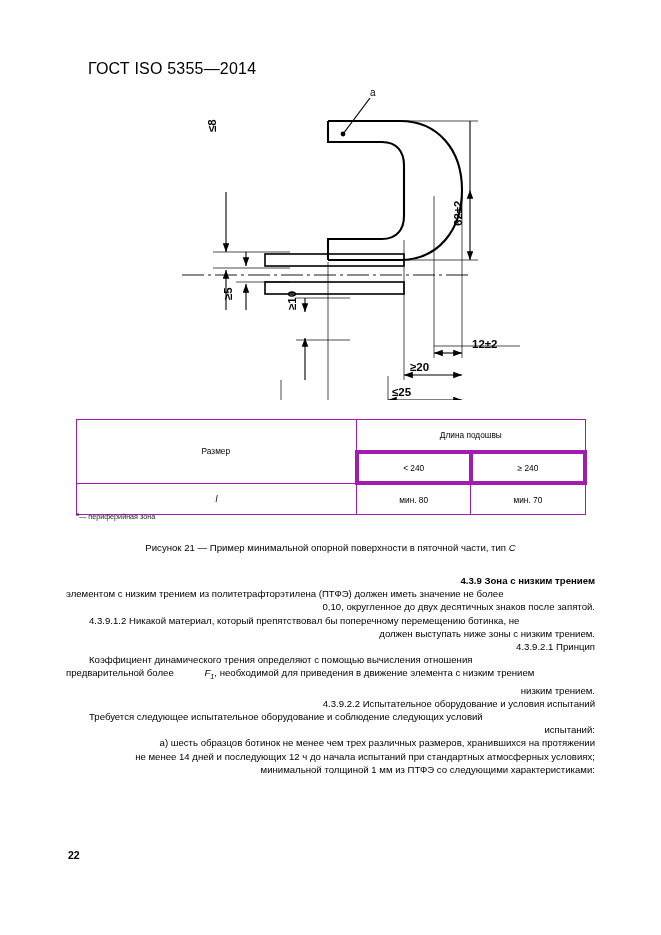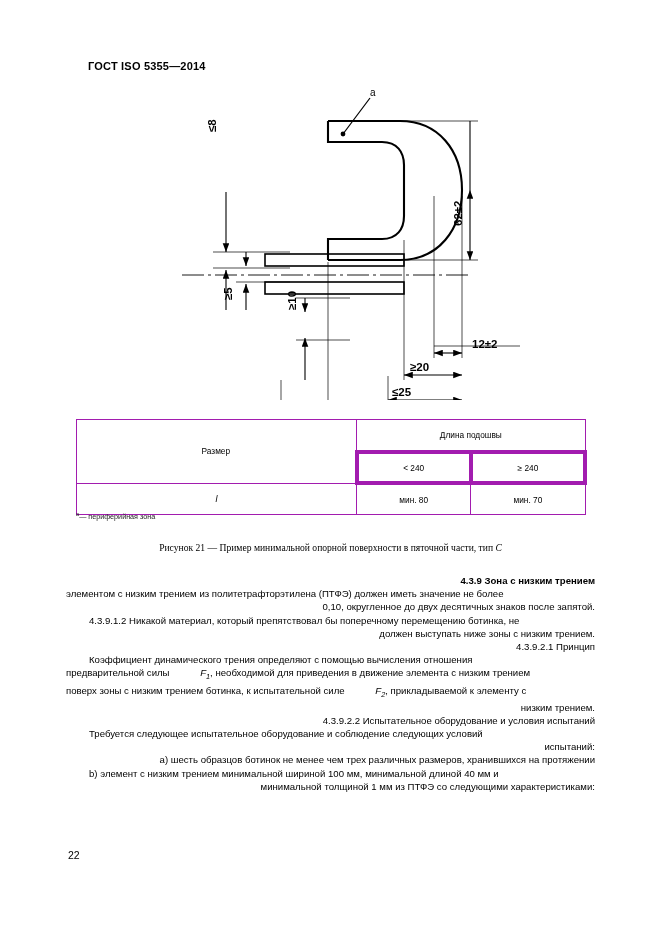--- a/index.html
+++ b/index.html
@@ -14,22 +14,22 @@
     font-family: "Liberation Sans", sans-serif;
     color: #000000;
     overflow: hidden;
   }
 
   
   #page-header {
     position: absolute;
     left: 88px;
     top: 60px;
-    font-size: 11px;
-    font-weight: bold;
+    font-size: 16px;
+    font-weight: normal;
     letter-spacing: 0.2px;
   }
 
   
   #figure-area {
     position: absolute;
     left: 0;
     top: 80px;
     width: 661px;
     height: 320px;
@@ -77,21 +77,20 @@
   }
 
   
   #figure-caption {
     position: absolute;
     left: 0;
     top: 542px;
     width: 661px;
     text-align: center;
     font-size: 9.6px;
-    font-family: Liberation Serif, serif;
   }
   #figure-caption .ital { font-style: italic; }
 
   
   #body-text {
     position: absolute;
     left: 66px;
     top: 574px;
     width: 529px;
     font-size: 9.6px;
@@ -107,21 +106,21 @@
   #body-text .bold { font-weight: bold; }
   .var { font-style: italic; margin-left: 28px; }
   .var sub { font-style: italic; font-size: 7.3px; }
 
   
   #page-number {
     position: absolute;
     left: 68px;
     top: 849px;
     font-size: 10.5px;
-    font-weight: normal;
+    font-weight: bold;
   }
 
   
   .dimtext {
     font-family: "Liberation Sans", sans-serif;
     font-size: 11.5px;
     font-weight: bold;
     fill: #000;
   }
   .dimtext-small {
@@ -288,31 +287,28 @@
   <p class="nojust">0,10, округленное до двух десятичных знаков после запятой.</p>
 
   <p class="indent">4.3.9.1.2 Никакой материал, который препятствовал бы поперечному перемещению ботинка, не</p>
   <p class="nojust">должен выступать ниже зоны с низким трением.</p>
 
 
   <p class="indent nojust">4.3.9.2.1 Принцип</p>
 
   <p class="indent">Коэффициент динамического трения определяют с помощью вычисления отношения</p>
   <p>
-    <span>предварительной силы </span><span class="var"><span>F</span><sub>1</sub></span><span>, необходимой для приведения в движение элемента с низким трением</span>
-  </p>
-  <p>
-    <span>поверх зоны с низким трением ботинка, к испытательной силе </span><span class="var"><span>F</span><sub>2</sub></span><span>, прикладываемой к элементу с</span>
+    <span>предварительной более </span><span class="var"><span>F</span><sub>1</sub></span><span>, необходимой для приведения в движение элемента с низким трением</span>
   </p>
   <p class="nojust">низким трением.</p>
 
   <p class="indent nojust">4.3.9.2.2 Испытательное оборудование и условия испытаний</p>
 
   <p class="indent">Требуется следующее испытательное оборудование и соблюдение следующих условий</p>
   <p class="nojust">испытаний:</p>
 
   <p class="indent nojust">a) шесть образцов ботинок не менее чем трех различных размеров, хранившихся на протяжении</p>
-
-  <p class="indent">b) элемент с низким трением минимальной шириной 100 мм, минимальной длиной 40 мм и</p>
+  <p class="nojust">не менее 14 дней и последующих 12 ч до начала испытаний при стандартных атмосферных условиях;</p>
+
   <p class="nojust">минимальной толщиной 1 мм из ПТФЭ со следующими характеристиками:</p>
 </div>
 
 <div id="page-number">22</div>
 
 </body></html>

